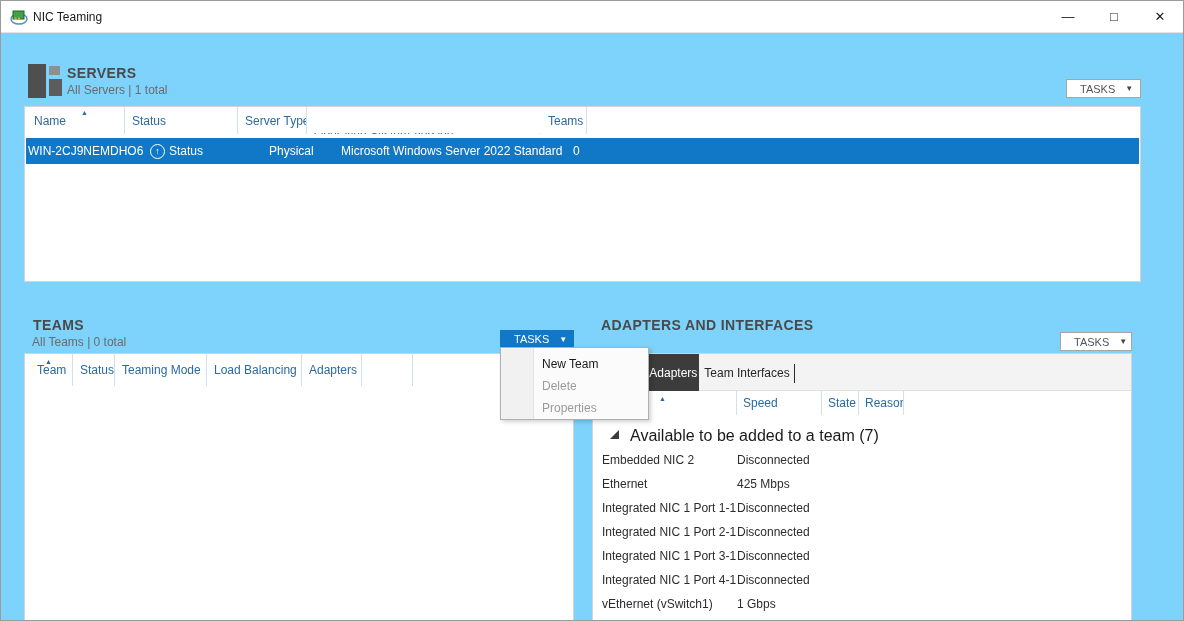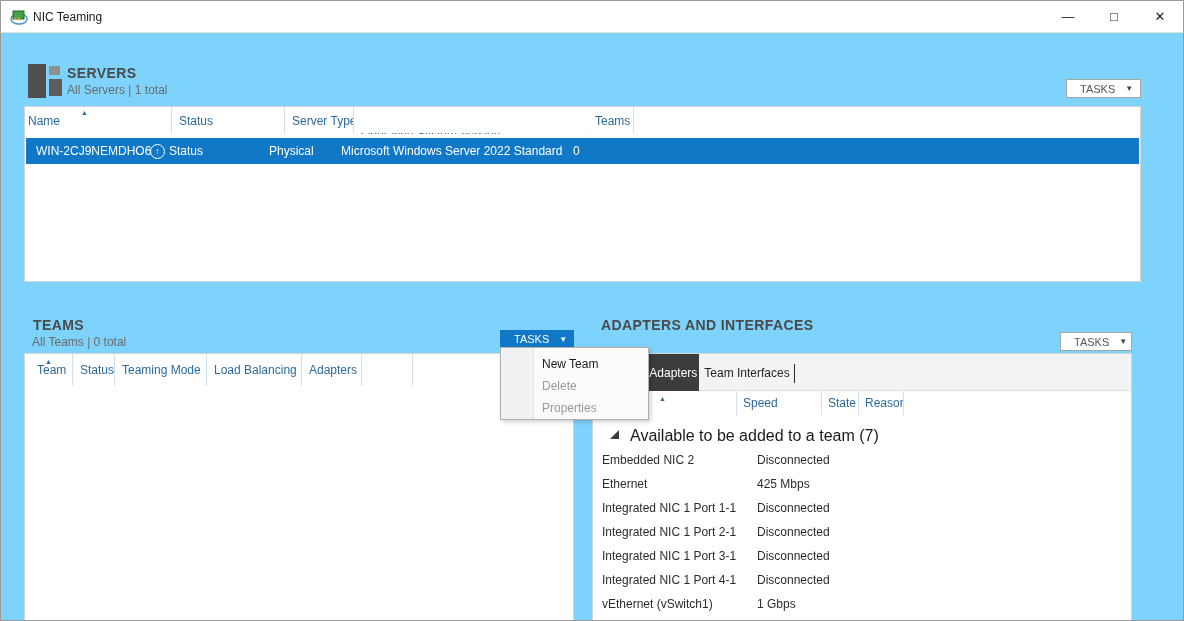--- a/index.html
+++ b/index.html
@@ -43,21 +43,21 @@
   .tabstrip { position:absolute; left:0; top:0; right:0; height:37px; background:#f3f3f3; border-bottom:1px solid #e0e0e0; }
   .tab { position:absolute; top:0; height:37px; display:flex; align-items:center; justify-content:center; font-size:12px; }
   .tab.selected { background:#3c3c3c; color:#fff; }
   .tab-cursor { position:absolute; width:1px; height:19px; background:#2a2a2a; top:10px; }
 
   
   .grp-row { position:absolute; left:0; right:0; height:20px; font-size:16px; color:#1a1a1a; }
   .grp-tri { position:absolute; left:17px; top:6px; width:0; height:0; border-left:9px solid transparent; border-bottom:9px solid #3b3b3b; }
   .ad-row { position:absolute; left:0; right:0; height:24px; color:#2c2c2c; }
   .ad-row .n { position:absolute; left:9px; top:5px; white-space:nowrap; }
-  .ad-row .v { position:absolute; left:164px; top:5px; white-space:nowrap; }
+  .ad-row .v { position:absolute; left:144px; top:5px; white-space:nowrap; }
 
   
   .menu { position:absolute; left:499px; top:346px; width:149px; height:73px; background:#fbfbfb;
           border:1px solid #b0b0b0; box-shadow:2px 2px 4px rgba(0,0,0,0.18); z-index:50; padding-top:5px; }
   .menu .gutter { position:absolute; left:0; top:0; bottom:0; width:33px; background:#f1f1f1; border-right:1px solid #e3e3e3; }
   .menu-item { position:relative; height:22px; line-height:22px; padding-left:41px; color:#1a1a1a; }
   .menu-item.disabled { color:#9b9b9b; }
 
   
   .srv-icon { position:absolute; left:27px; top:63px; width:36px; height:34px; }
@@ -88,31 +88,31 @@
   <div class="sec-head" style="left:66px; top:64px;">SERVERS</div>
   <div class="sec-sub" style="left:66px; top:82px;">All Servers | 1 total</div>
 
   <div class="tasks-btn" style="left:1065px; top:78px; width:75px;">
     <span>TASKS</span>
     <span class="caret">▼</span>
   </div>
 
   <div class="panel" style="left:23px; top:105px; width:1117px; height:176px;">
     <div class="thdr" style="height:27px;">
-      <div class="cell" style="width:147px; padding-left:3px;">Name</div>
+      <div class="cell" style="width:100px; padding-left:9px;">Name</div>
       <div class="cell" style="width:113px;">Status</div>
       <div class="cell" style="width:69px;">Server Type</div>
       <div class="cell" style="width:234px;margin-top:26px;">Operating System Version</div>
       <div class="cell" style="width:46px;">Teams</div>
       <div class="cell" style="flex:1; border-right:none;"></div>
     </div>
     <span class="sort-arrow" style="left:56px; top:2px;">▲</span>
 
     <div class="srv-row">
-      <span style="left:10px;">WIN-2CJ9NEMDHO6</span>
+      <span style="left:2px;">WIN-2CJ9NEMDHO6</span>
       <span class="up-circ" style="left:124px;">↑</span>
       <span style="left:143px;">Status</span>
       <span style="left:243px;">Physical</span>
       <span style="left:315px;">Microsoft Windows Server 2022 Standard</span>
       <span style="left:547px;">0</span>
     </div>
   </div>
 
   <div class="sec-head" style="left:32px; top:316px;">TEAMS</div>
   <div class="sec-sub" style="left:31px; top:334px;">All Teams | 0 total</div>

